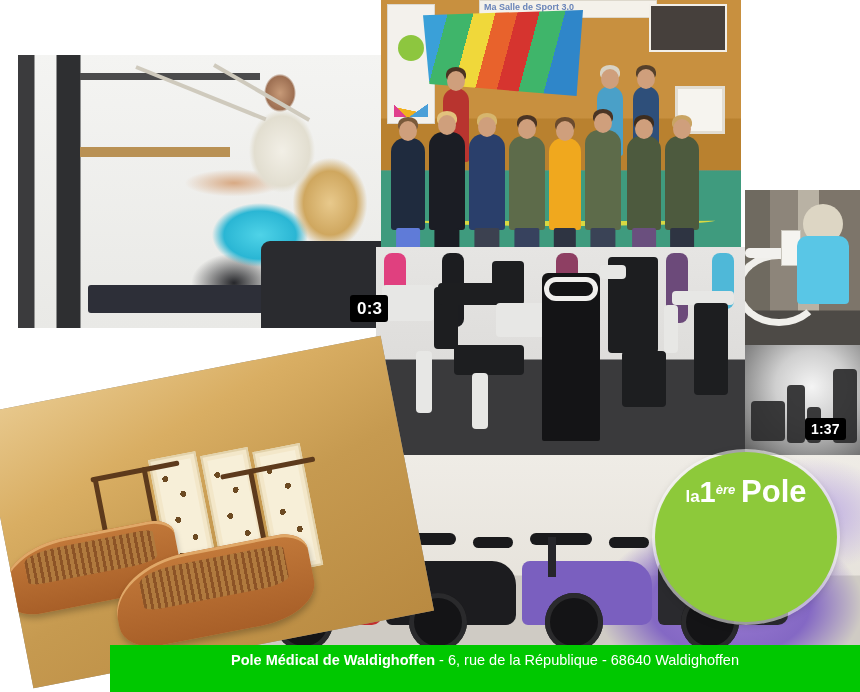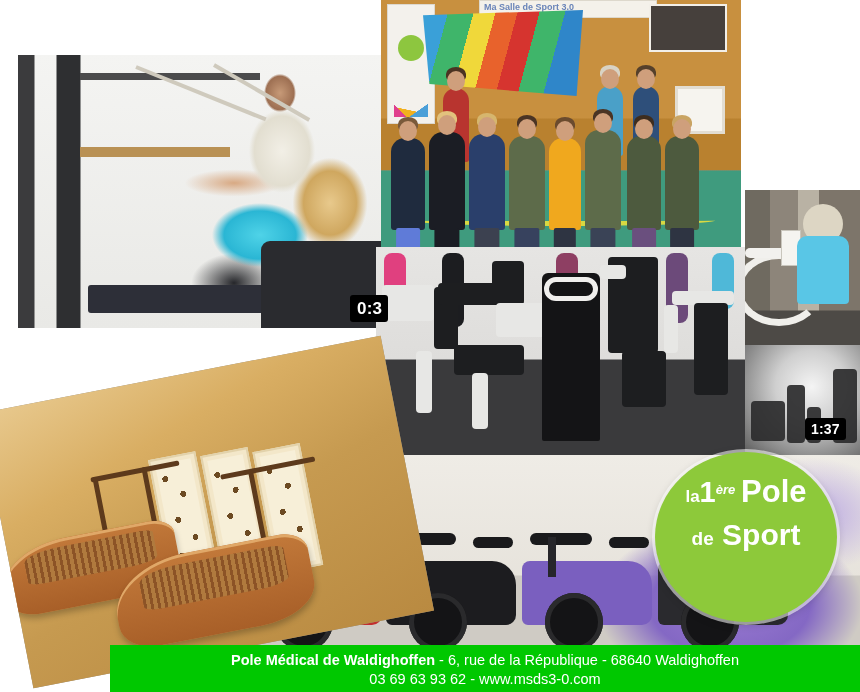--- a/index.html
+++ b/index.html
@@ -549,25 +549,21 @@
   </div>
 
   <div class="ts-badge" id="ts-gym-training">0:3</div>
 
   <div class="ts-badge" id="ts-smallvid">1:37</div>
 
   <div id="badge-sport-sante">
     <div class="bl1">
       <span class="small">la</span><span class="num">1</span><span class="sup">ère</span> <span class="big">Pole</span>
     </div>
-    <div class="bl2">
-      <span class="small">de</span> <span>Sport</span>
-    </div>
   </div>
 
   <div id="footer-bar">
     <div class="line1">
       <span class="b">Pole Médical de Waldighoffen</span><span> - 6, rue de la République - 68640 Waldighoffen</span>
     </div>
-    <div class="line2">03 69 63 93 62 - www.msds3-0.com</div>
   </div>
 
 </div>
 
 </body></html>

